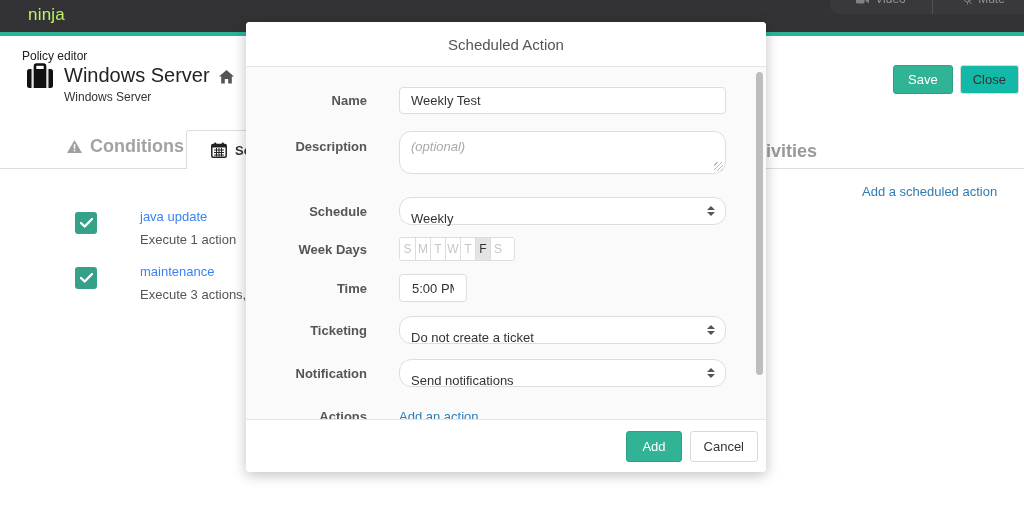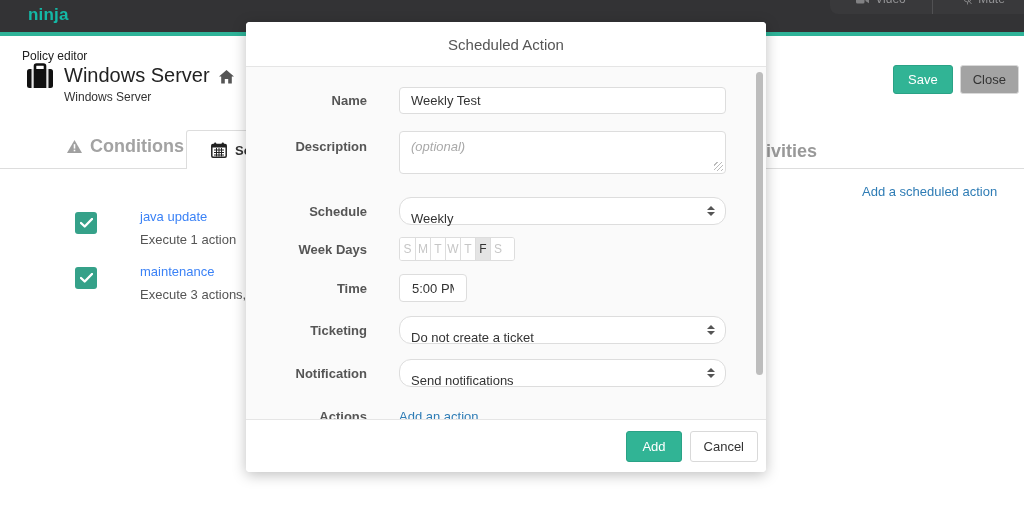--- a/index.html
+++ b/index.html
@@ -2,41 +2,41 @@
 <html><head>
 <meta charset="utf-8">
 <style>
   * { margin:0; padding:0; box-sizing:border-box; }
   html,body { background:#fff; }
   body { font-family:"Liberation Sans", sans-serif; }
   .stage { position:relative; width:1024px; height:511px; overflow:hidden; background:#fff; }
 
   
   .topbar { position:absolute; left:0; top:0; width:1024px; height:32px; background:#333335; }
-  .logo { position:absolute; left:28px; top:5px; color:#14b8a6; font-size:17px; font-weight:700; letter-spacing:.2px; }
+  .logo { position:absolute; left:28px; top:5px; color:#bef264; font-size:17px; font-weight:400; letter-spacing:.2px; }
   .teal-line { position:absolute; left:0; top:32px; width:1024px; height:4px; background:#2eb398; }
 
   
   .share-pill { position:absolute; left:830px; top:-16px; width:205px; height:30px; background:#39393b;
     border-radius:8px; display:flex; align-items:center; color:#949496; font-size:12px; z-index:3; }
   .share-seg { flex:1; display:flex; align-items:center; justify-content:center; gap:6px; height:100%; }
   .share-seg + .share-seg { border-left:1px solid #515153; }
   .share-seg svg { opacity:.8; }
 
   
   .breadcrumb { position:absolute; left:22px; top:49px; font-size:12px; color:#222; }
   .briefcase { position:absolute; left:26px; top:63px; }
   .page-title { position:absolute; left:64px; top:64px; font-size:20px; color:#222; display:flex; align-items:center; gap:9px; }
   .page-title .home { margin-top:2px; }
   .page-subtitle { position:absolute; left:64px; top:90px; font-size:12px; color:#333; }
 
   .hdr-btns { position:absolute; left:893px; top:65px; display:flex; gap:7px; z-index:2; }
   .btn { font-family:"Liberation Sans", sans-serif; font-size:13px; border-radius:3px; cursor:pointer; }
   .btn-green { background:#31b495; border:1px solid #2aa286; color:#fff; padding:6px 14px; }
-  .btn-white { background:#a3a3a3; border:1px solid #d9d9d9; color:#333; padding:4px 12px; }
+  .btn-white { background:#14b8a6; border:1px solid #d9d9d9; color:#333; padding:4px 12px; }
 
   
   .tabline { position:absolute; left:0; top:168px; width:1024px; height:1px; background:#ddd; }
   .tab-inactive { position:absolute; top:136px; display:flex; align-items:center; gap:8px;
     font-size:18px; font-weight:600; color:#a3a3a3; }
   .tab-conditions { left:67px; }
   .tab-activities { left:760px; top:141px; color:#999; }
   .tab-active { position:absolute; left:186px; top:130px; width:250px; height:39px; background:#fff;
     border:1px solid #ddd; border-bottom:none; border-radius:3px 3px 0 0; z-index:1;
     display:flex; align-items:center; gap:8px; padding-left:24px; font-size:13px; font-weight:600; color:#333; }
@@ -54,21 +54,21 @@
     font-size:15px; color:#555; border-radius:4px 4px 0 0; background:#fff; }
   .modal-body { position:relative; height:352px; background:#fafafa; overflow:hidden; border-radius:0; }
   .scroll-thumb { position:absolute; right:3px; top:5px; width:7px; height:303px; background:#bdbdbd; border-radius:4px; cursor:pointer; }
 
   .frow { display:flex; align-items:center; }
   .frow .flabel { width:121px; text-align:right; font-size:13px; font-weight:600; color:#555; flex:none; }
   .frow .fctrl { margin-left:32px; width:327px; flex:none; }
 
   .txt-input { width:100%; height:27px; border:1px solid #ddd; border-radius:4px; background:#fff;
     padding:0 11px; font-size:13px; color:#333; font-family:"Liberation Sans", sans-serif; }
-  .txt-area { position:relative; width:100%; height:43px; border:1px solid #ddd; border-radius:4px; background:#fff; }
+  .txt-area { position:relative; width:100%; height:43px; border:1px solid #ddd; border-radius:12px; background:#fff; }
   .txt-area .ph { position:absolute; left:11px; top:7px; font-size:13px; font-style:italic; color:#a9a9a9; }
   .resize-grip { position:absolute; right:2px; bottom:2px; width:9px; height:9px;
     background:repeating-linear-gradient(135deg, transparent 0 2px, #bbb 2px 3px); cursor:nwse-resize; }
 
   .sel { position:relative; width:100%; height:28px; border:1px solid #ddd; border-radius:12px; background:#fff;
     display:flex; align-items:center; padding:14px 26px 0 11px; font-size:13px; color:#333; cursor:pointer; }
   .sel-arrows { position:absolute; right:10px; top:50%; transform:translateY(-50%); display:flex; flex-direction:column; gap:2px; }
   .sel-arrows .up { width:0; height:0; border-left:4px solid transparent; border-right:4px solid transparent; border-bottom:4px solid #555; }
   .sel-arrows .dn { width:0; height:0; border-left:4px solid transparent; border-right:4px solid transparent; border-top:4px solid #555; }
 

